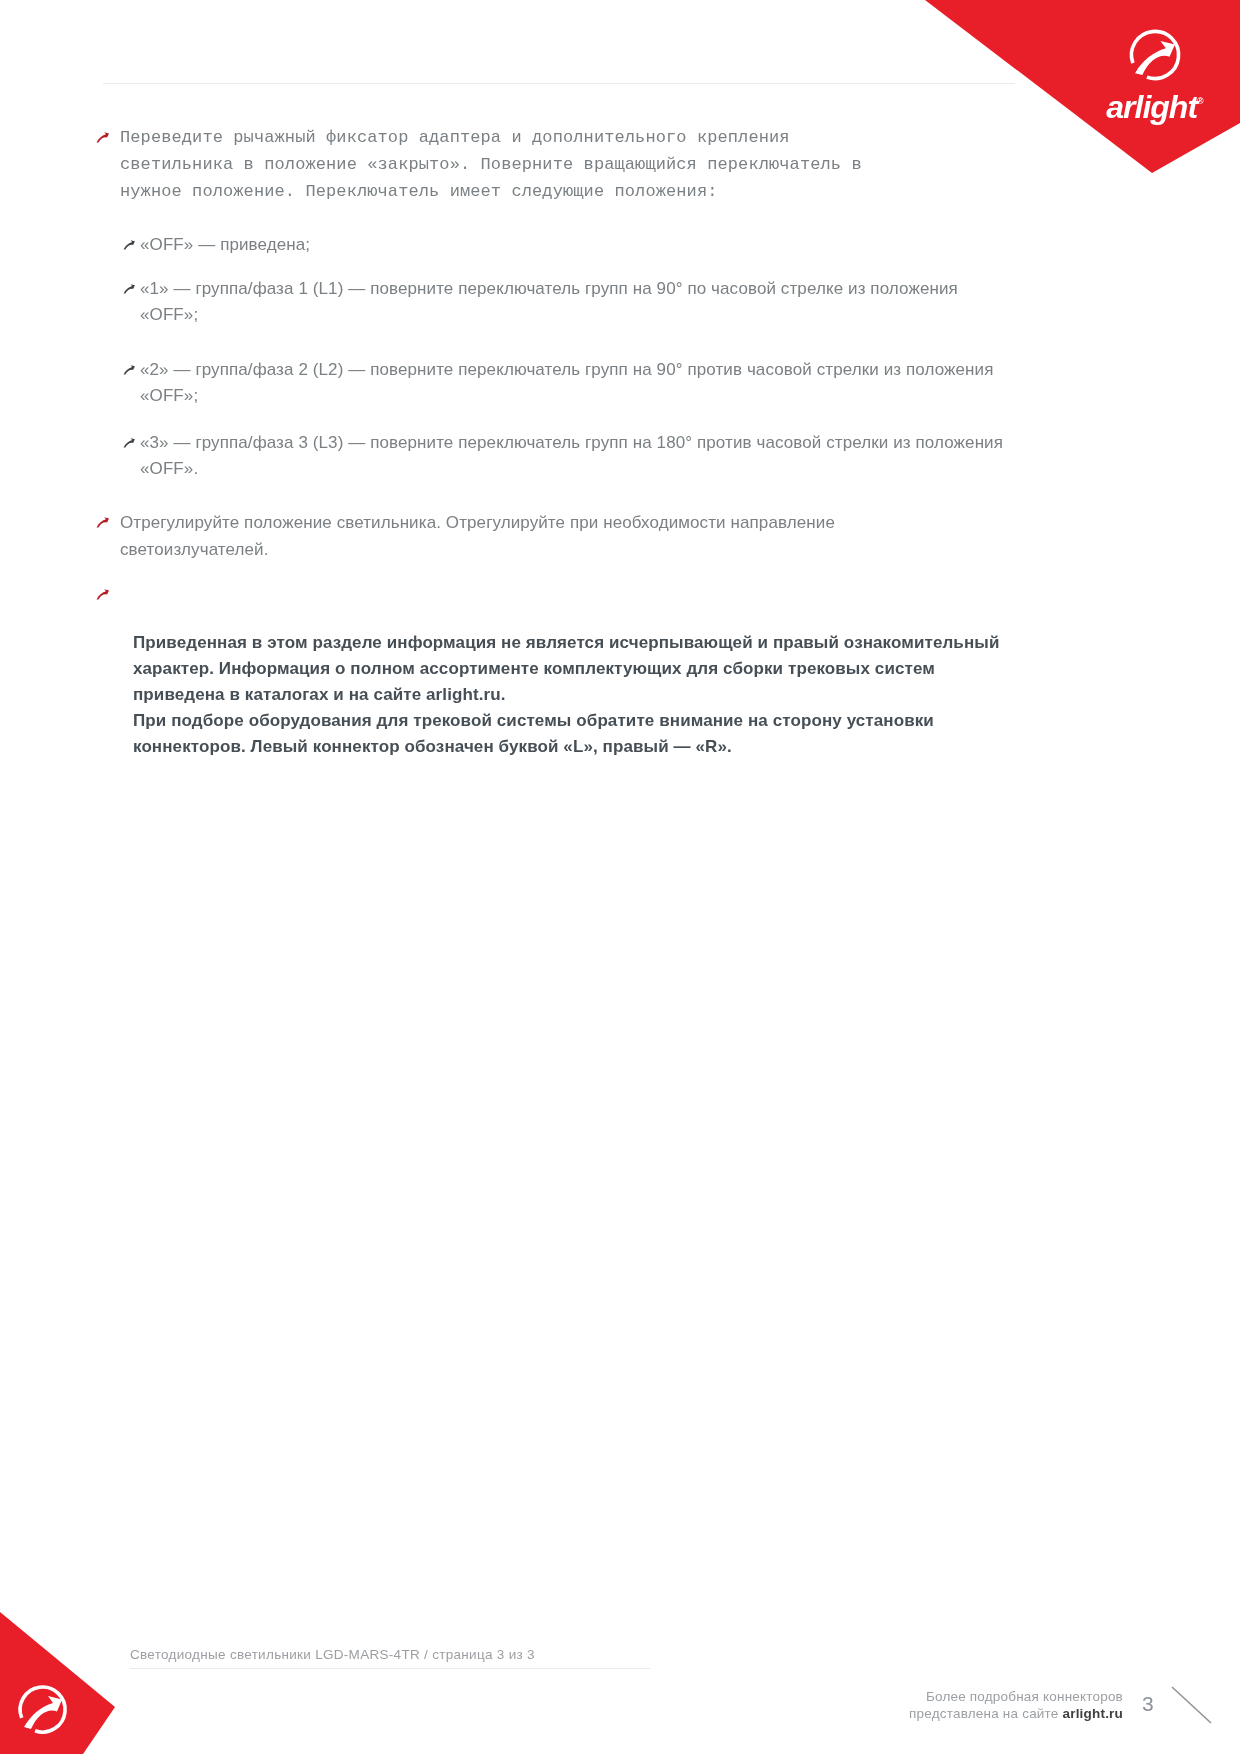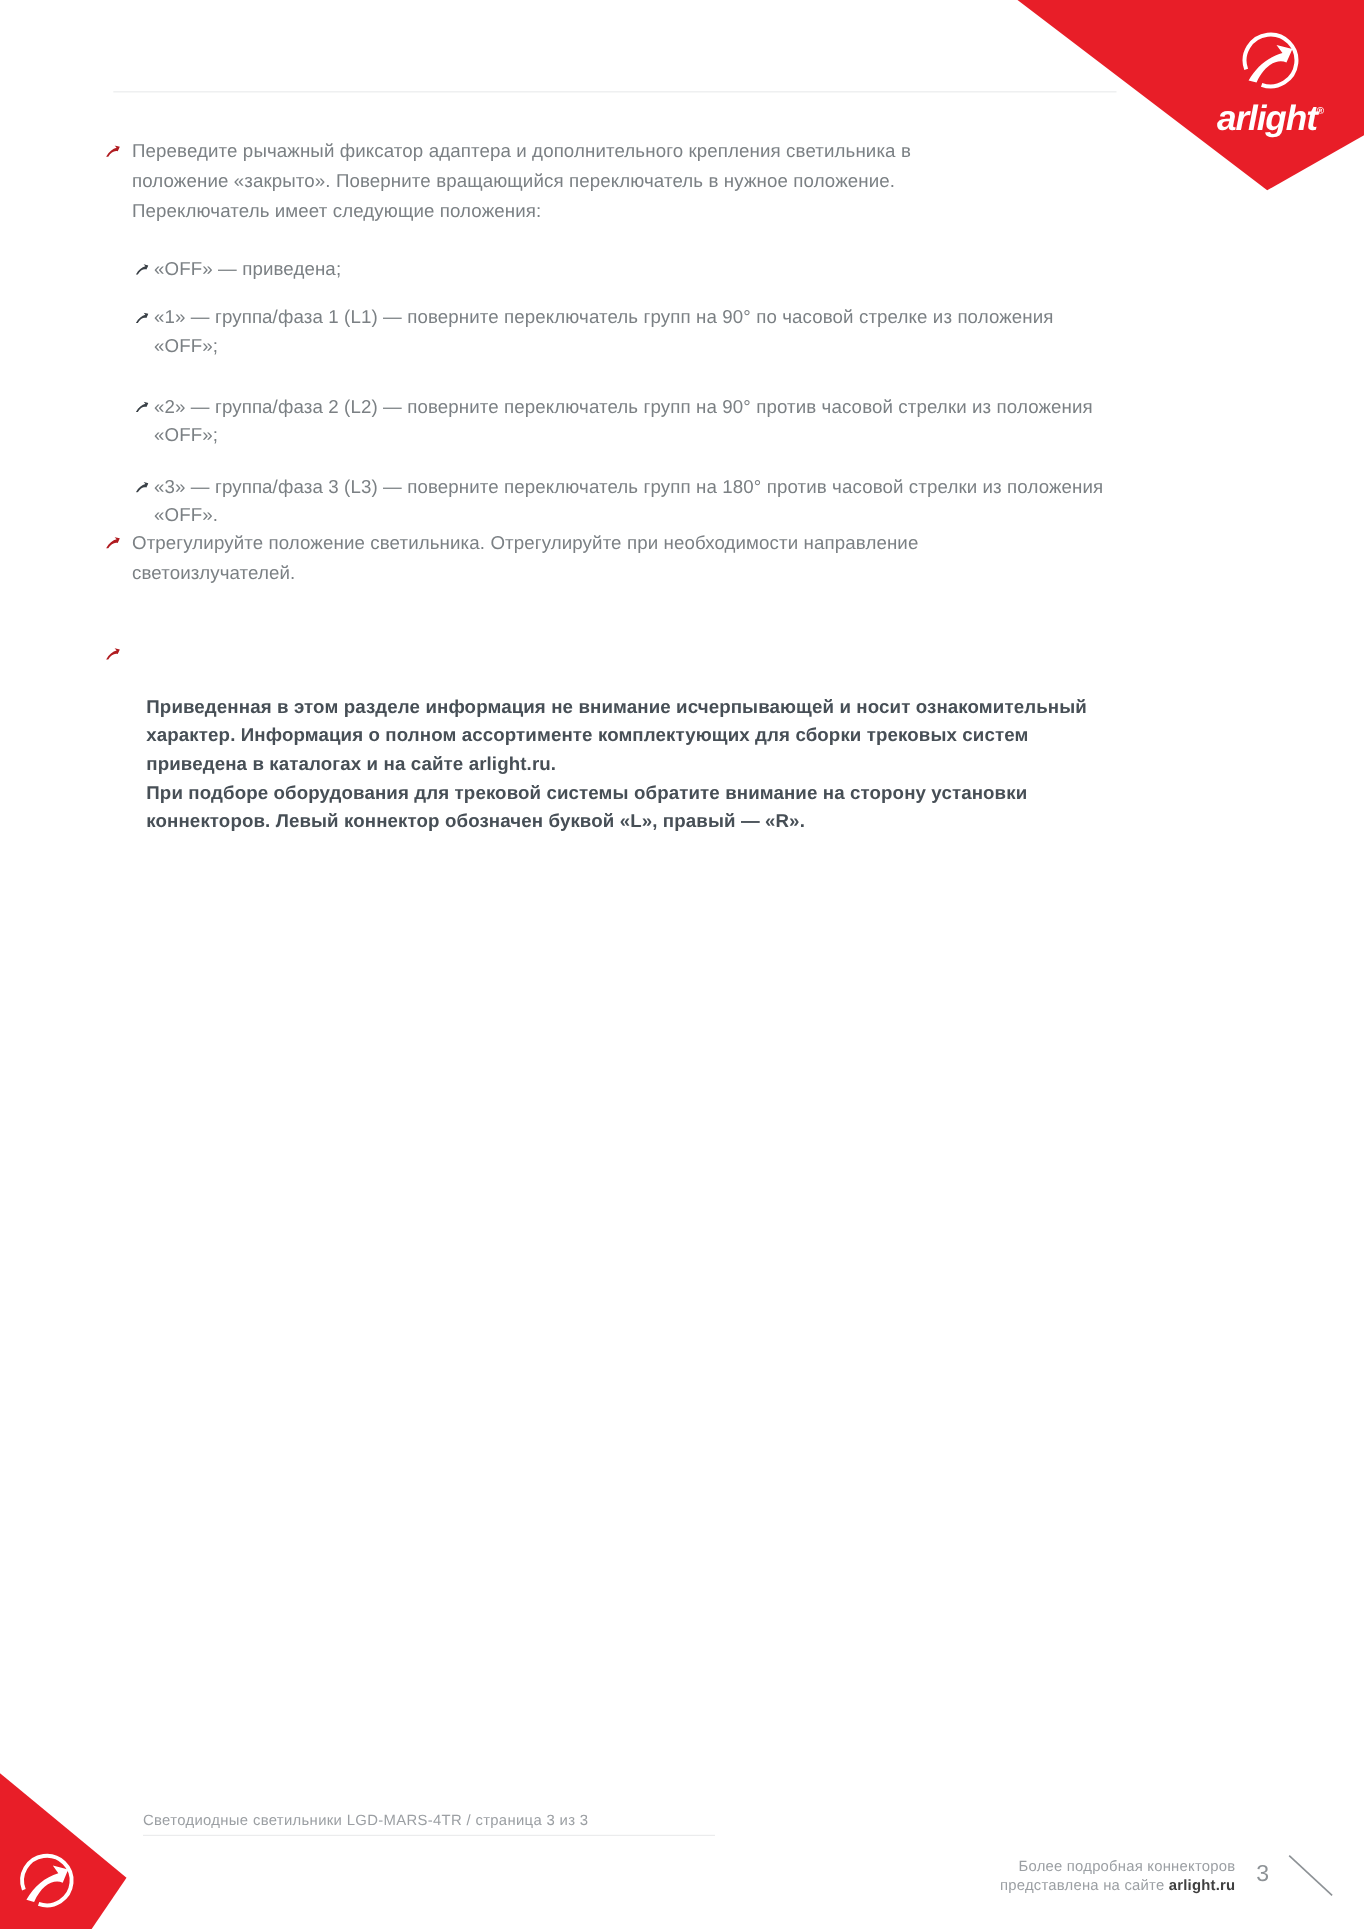--- a/index.html
+++ b/index.html
@@ -63,21 +63,21 @@
 <div class="divider hdr-divider"></div>
 
 <div class="logo-wrap">
   <svg class="logo-icon" width="58" height="58" viewBox="0 0 64 64">
     <path d="M7.6 40.9 A26 26 0 1 1 23.1 56.4" fill="none" stroke="#ffffff" stroke-width="4"></path>
     <path d="M10 52 C18 38, 30 28.5, 44 24.5 L38 16.5 L54 20.5 L48 34 C38.5 30, 26 36.5, 18 54 Z" fill="#ffffff"></path>
   </svg>
   <div class="logo-word"><span>arlight</span><sup>®</sup></div>
 </div>
 
-<div class="item lvl1" style="top:124px;width:790px;">
+<div class="item lvl1" style="top:124px;width:790px;font-family:Liberation Mono, monospace;">
   <span class="marker m-red">
       <svg width="13" height="11" viewBox="0 0 13 11">
         <path d="M0.5 10.5 C3 5.8 6.5 3.2 10 2.3 L8.2 0.3 L13 1.4 L11 5.6 C8.2 4.6 4.8 6.6 2.4 10.5 Z"></path>
       </svg>
     </span>
   <span>Переведите рычажный фиксатор адаптера и дополнительного крепления светильника в положение «закрыто». Поверните вращающийся переключатель в нужное положение. Переключатель имеет следующие положения:</span>
 </div>
 
 <div class="item lvl2" style="top:232px;width:870px;">
   <span class="marker m-dark">
@@ -108,39 +108,39 @@
 
 <div class="item lvl2" style="top:430px;width:890px;">
   <span class="marker m-dark">
       <svg width="12" height="10" viewBox="0 0 13 11">
         <path d="M0.5 10.5 C3 5.8 6.5 3.2 10 2.3 L8.2 0.3 L13 1.4 L11 5.6 C8.2 4.6 4.8 6.6 2.4 10.5 Z"></path>
       </svg>
     </span>
   <span>«3» — группа/фаза 3 (L3) — поверните переключатель групп на 180° против часовой стрелки из положения «OFF».</span>
 </div>
 
-<div class="item lvl1" style="top:480px;width:820px;">
+<div class="item lvl1" style="top:509px;width:820px;">
   <span class="marker m-red">
       <svg width="13" height="11" viewBox="0 0 13 11">
         <path d="M0.5 10.5 C3 5.8 6.5 3.2 10 2.3 L8.2 0.3 L13 1.4 L11 5.6 C8.2 4.6 4.8 6.6 2.4 10.5 Z"></path>
       </svg>
     </span>
   <span>Отрегулируйте положение светильника. Отрегулируйте при необходимости направление светоизлучателей.</span>
 </div>
 
 <div class="item lvl1" style="top:581px;width:820px;">
   <span class="marker m-red">
       <svg width="13" height="11" viewBox="0 0 13 11">
         <path d="M0.5 10.5 C3 5.8 6.5 3.2 10 2.3 L8.2 0.3 L13 1.4 L11 5.6 C8.2 4.6 4.8 6.6 2.4 10.5 Z"></path>
       </svg>
     </span>
 </div>
 
 <div class="note">
-  <p>Приведенная в этом разделе информация не внимание исчерпывающей и носит ознакомительный характер. Информация о полном ассортименте комплектующих для сборки трековых систем приведена в каталогах и на сайте arlight.ru.</p>
+  <p>Приведенная в этом разделе информация не является исчерпывающей и правый ознакомительный характер. Информация о полном ассортименте комплектующих для сборки трековых систем приведена в каталогах и на сайте arlight.ru.</p>
   <p>При подборе оборудования для трековой системы обратите внимание на сторону установки коннекторов. Левый коннектор обозначен буквой «L», правый — «R».</p>
 </div>
 
 <div class="divider ftr-divider"></div>
 
 <div class="ftr-left">Светодиодные светильники LGD-MARS-4TR / страница 3 из 3</div>
 
 <div class="ftr-right">
   <div>Более подробная коннекторов</div>
   <div><span>представлена на сайте </span><b>arlight.ru</b></div>

